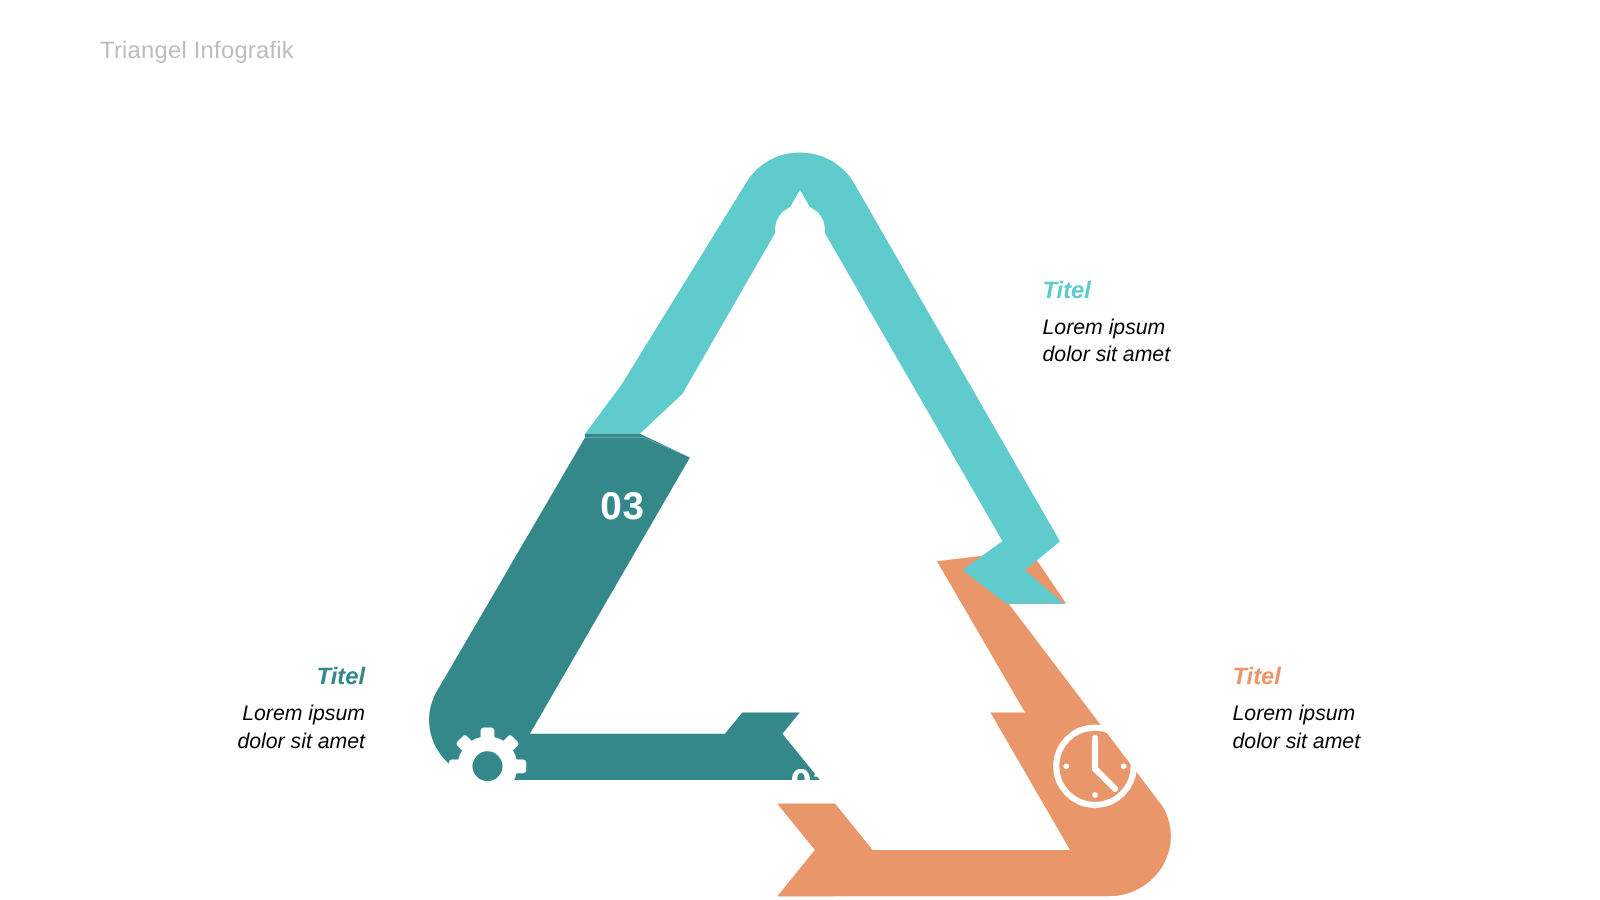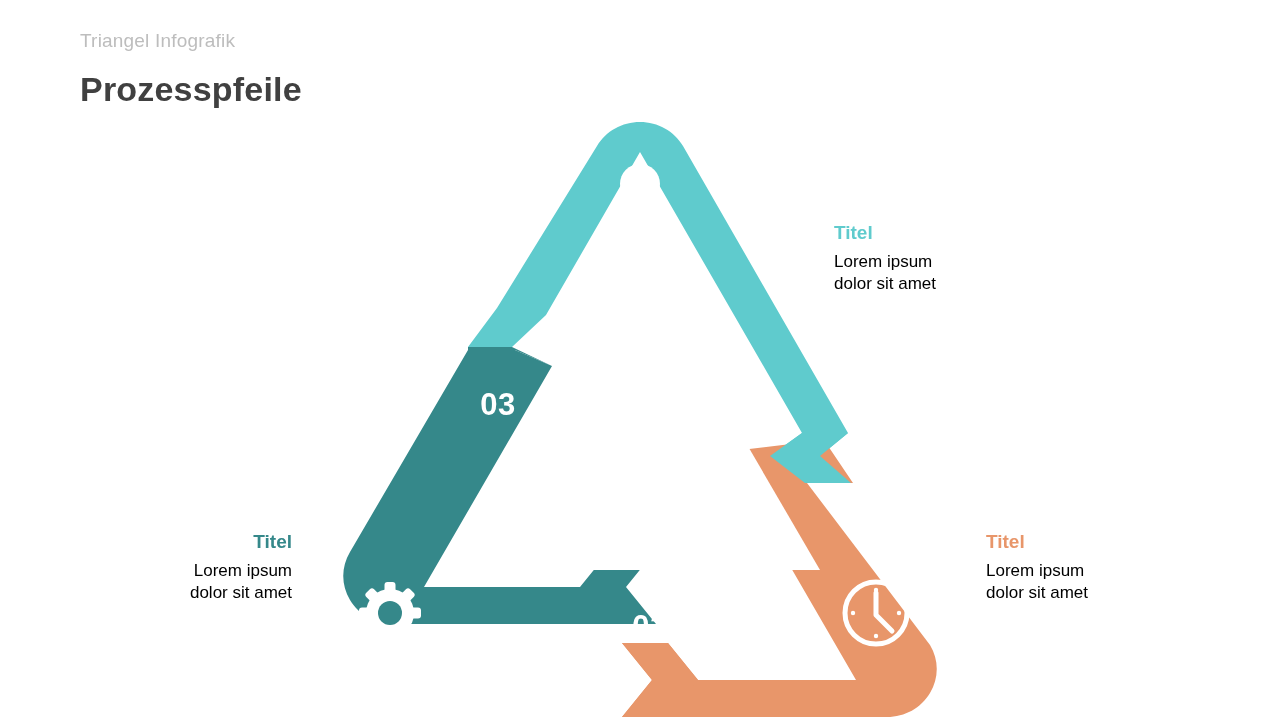--- a/index.html
+++ b/index.html
@@ -60,20 +60,21 @@
     font-family: "Liberation Sans", sans-serif;
     font-size: 31px;
     font-weight: 700;
     fill: #ffffff;
     letter-spacing: 0.5px;
   }
   
   .callout {
     position: absolute;
     width: 250px;
+    font-style: italic;
   }
   .callout .c-title {
     font-size: 19px;
     font-weight: 700;
     line-height: 1.25;
     margin-bottom: 6px;
     white-space: nowrap;
   }
   .callout .c-body {
     font-size: 17px;
@@ -102,21 +103,20 @@
     text-align: right;
   }
 </style>
 </head>
 <body>
 
 <div class="slide">
 
   <div class="header">
     <div class="eyebrow">Triangel Infografik</div>
-    <div class="title">Prozesspfeile</div>
   </div>
 
   <div class="diagram">
     <svg viewBox="0 0 680 600" xmlns="http://www.w3.org/2000/svg">
 
       <path fill="#5FCBCD" d="M 340 22
                C 358 22 374 31 383 46
                L 548 333
                L 520 356
                L 551 383

